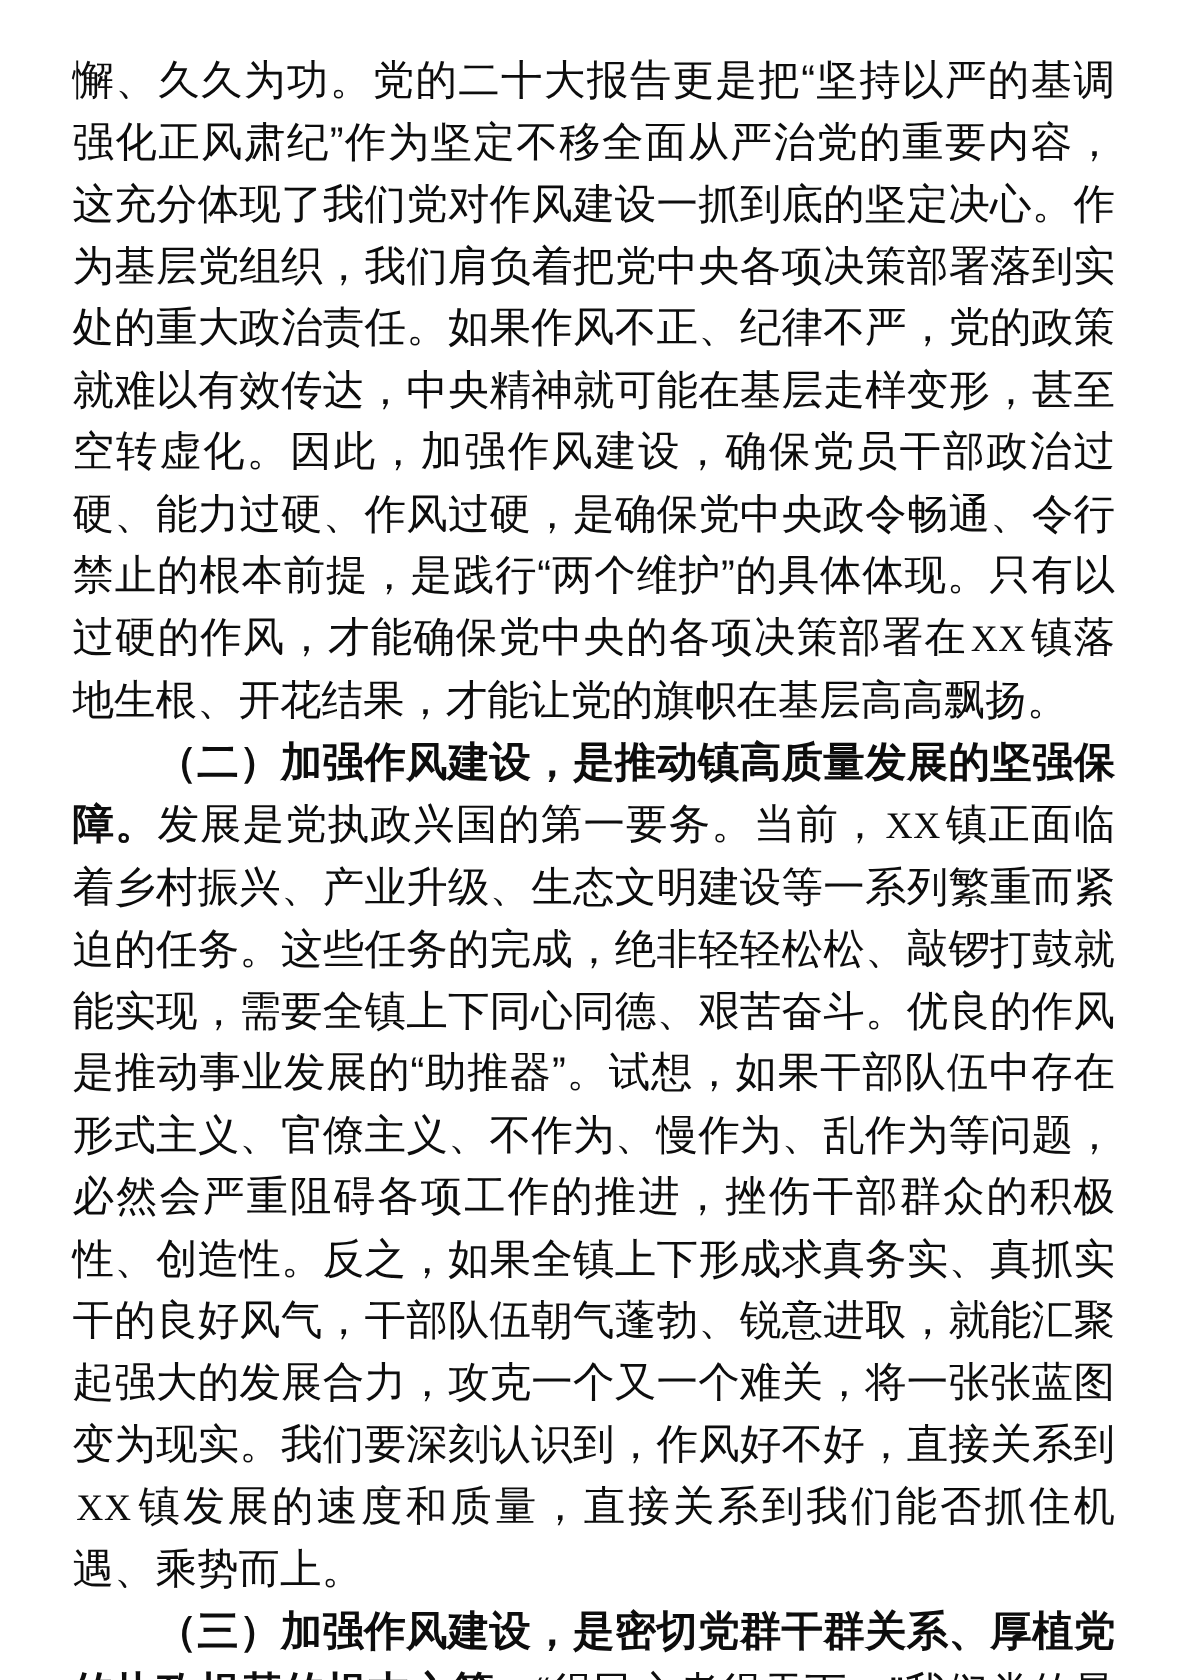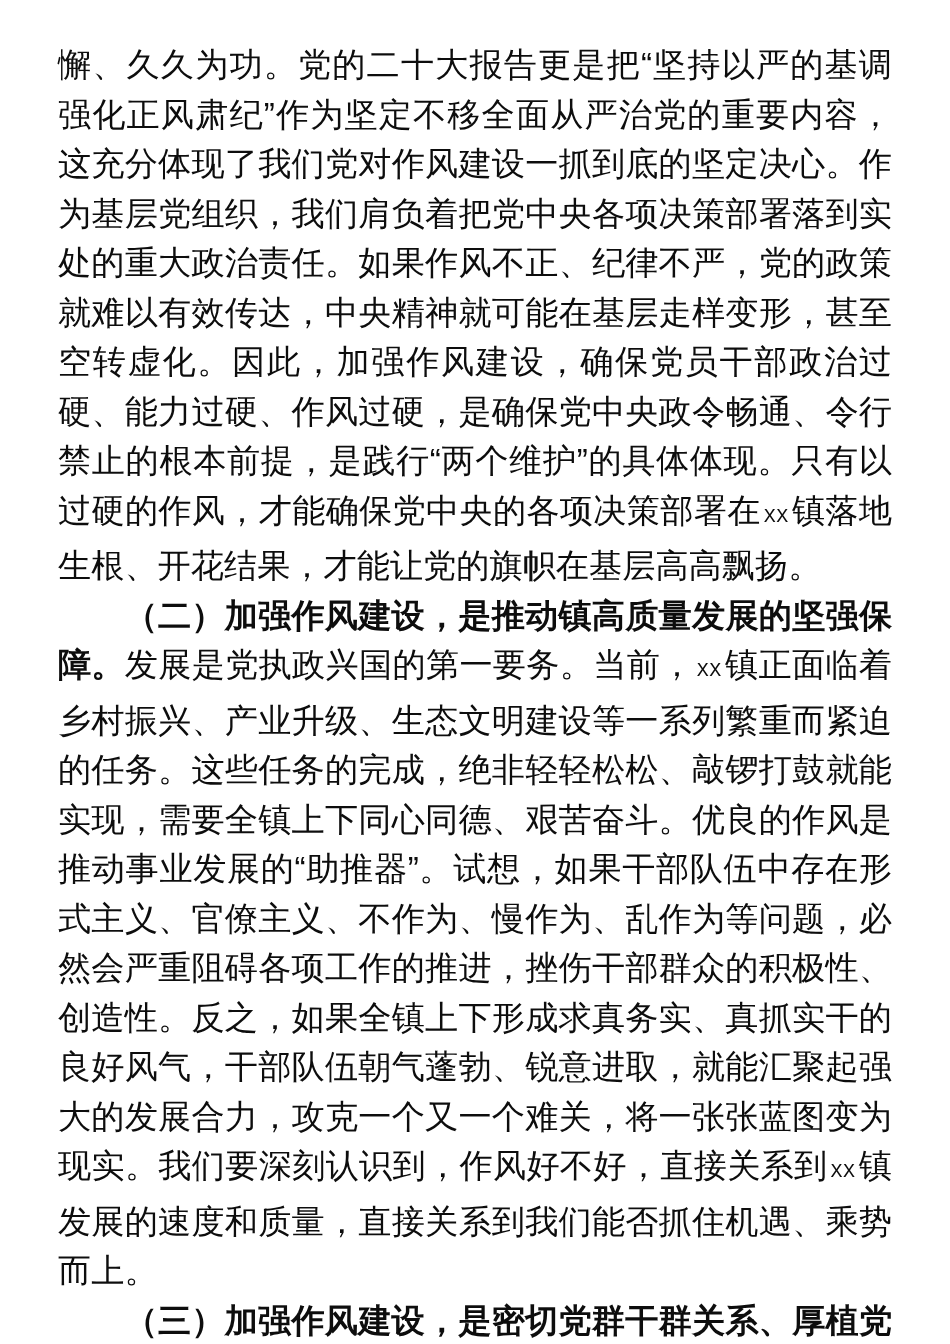--- a/index.html
+++ b/index.html
@@ -47,22 +47,22 @@
   }
 
   
   .lead {
     font-weight: 700;
     letter-spacing: -0.1px;
   }
 
   
   .latin {
-    font-family: Liberation Mono, monospace;
-    font-size: 20px;
+    font-family: Liberation Serif, serif;
+    font-size: 30px;
     padding: 0 3px;
     letter-spacing: 0.5px;
     margin-top: 28px;
   }
 </style>
 </head>
 <body>
 
 <div class="page">
   <div class="doc-body">

